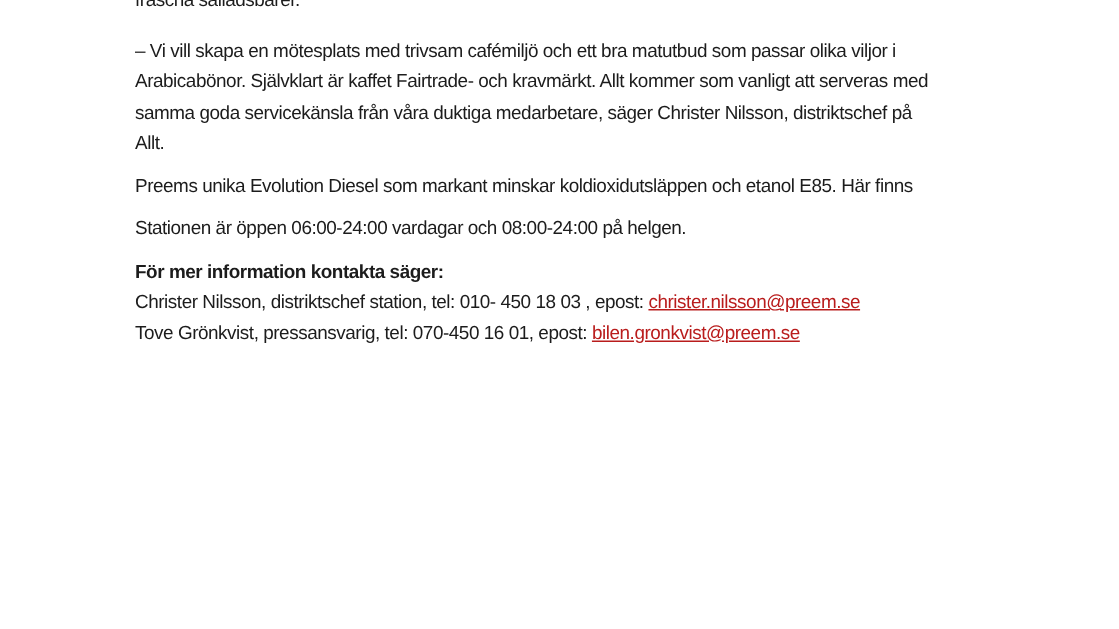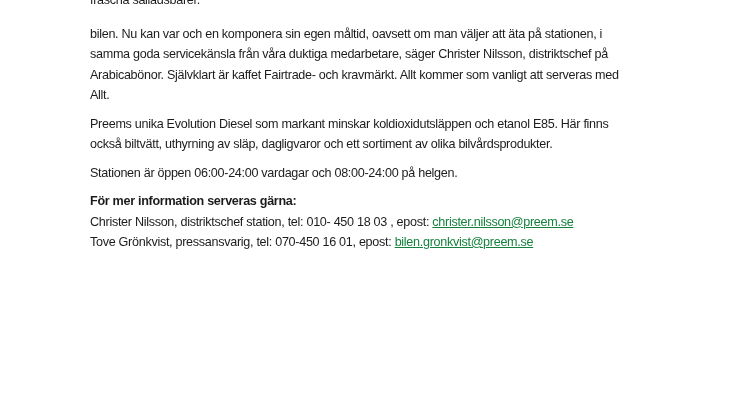--- a/index.html
+++ b/index.html
@@ -30,51 +30,50 @@
   .para { margin: 0 0 8px 0; }
   .para.first { margin-bottom: 13px; }
   .line { white-space: nowrap; }
   .heading {
     font-weight: bold;
     margin: 0;
     white-space: nowrap;
   }
   .contact { margin: 0; white-space: nowrap; }
   .email-link {
-    color: #15803d;
+    color: #b91c1c;
     text-decoration: underline;
     cursor: pointer;
   }
 </style>
 </head>
 <body>
 
 <div class="page">
   <div class="content">
 
     <div class="para first">
       <div class="line">fräscha salladsbarer.</div>
     </div>
 
     <div class="para">
-      <div class="line">bilen. Nu kan var och en komponera sin egen måltid, oavsett om man väljer att äta på stationen, i</div>
+      <div class="line">– Vi vill skapa en mötesplats med trivsam cafémiljö och ett bra matutbud som passar olika viljor i</div>
+      <div class="line">Arabicabönor. Självklart är kaffet Fairtrade- och kravmärkt. Allt kommer som vanligt att serveras med</div>
       <div class="line">samma goda servicekänsla från våra duktiga medarbetare, säger Christer Nilsson, distriktschef på</div>
-      <div class="line">Arabicabönor. Självklart är kaffet Fairtrade- och kravmärkt. Allt kommer som vanligt att serveras med</div>
       <div class="line">Allt.</div>
     </div>
 
     <div class="para">
       <div class="line">Preems unika Evolution Diesel som markant minskar koldioxidutsläppen och etanol E85. Här finns</div>
-      <div class="line">också biltvätt, uthyrning av släp, dagligvaror och ett sortiment av olika bilvårdsprodukter.</div>
     </div>
 
     <div class="para">
       <div class="line">Stationen är öppen 06:00-24:00 vardagar och 08:00-24:00 på helgen.</div>
     </div>
 
-    <p class="heading">För mer information serveras gärna:</p>
+    <p class="heading">För mer information kontakta säger:</p>
 
     <div class="contact"><span>Christer Nilsson, distriktschef station, tel: 010- 450 18 03 , epost: </span><a class="email-link">christer.nilsson@preem.se</a></div>
 
     <div class="contact"><span>Tove Grönkvist, pressansvarig, tel: 070-450 16 01, epost: </span><a class="email-link">bilen.gronkvist@preem.se</a></div>
 
   </div>
 </div>
 
 </body></html>

